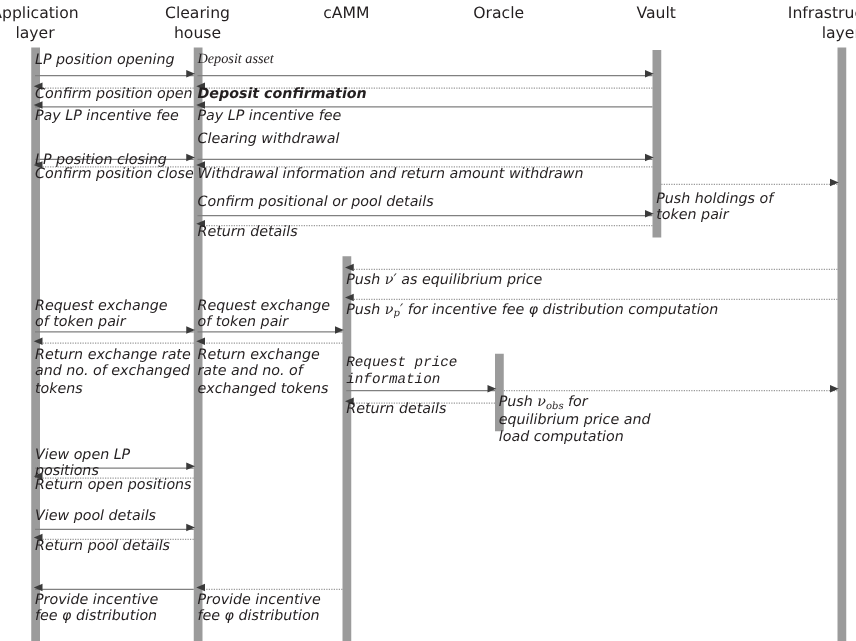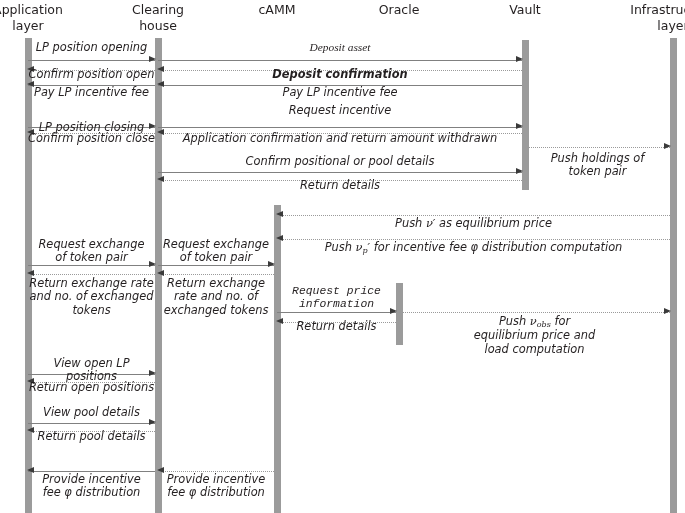--- a/index.html
+++ b/index.html
@@ -19,21 +19,21 @@
   .msg .line{position:absolute;left:0;top:0;height:0;width:100%;
              border-top:1.2px solid #808080;}
   .msg.dotted .line{border-top:1.2px dotted #9a9a9a;}
   .msg .head{position:absolute;top:-3.6px;width:0;height:0;
              border-top:3.8px solid transparent;border-bottom:3.8px solid transparent;}
   .msg.right .head{right:-1px;border-left:7px solid #3a3a3a;}
   .msg.left  .head{left:-1px;border-right:7px solid #3a3a3a;}
 
   
   .cap{position:absolute;font-style:italic;font-size:11.4px;line-height:13.4px;
-       text-align:center;color:#231f20;white-space:pre-line;}
+       color:#231f20;white-space:pre-line;}
   .cap .vv{font-style:italic;font-family:"DejaVu Serif","Liberation Serif",serif;}
   sub{font-size:8px;vertical-align:baseline;position:relative;top:2.2px;}
 </style>
 </head>
 <body>
 
 <div id="canvas">
   <div id="headers">
       <div class="phead" style="left: -32px; top: 2px; width: 120px; white-space: pre-line;">Application
 layer</div>
@@ -86,31 +86,31 @@
       <div class="cap" style="left: 158px; width: 364px; top: 86px;">Pay LP incentive fee</div>
       <div class="msg right" style="left: 28px; top: 127px; width: 127px; height: 1px;">
         <div class="line"></div>
         <div class="head"></div>
       </div>
       <div class="cap" style="left: 28px; width: 127px; top: 121px;">LP position closing</div>
       <div class="msg right" style="left: 158px; top: 127px; width: 364px; height: 1px;">
         <div class="line"></div>
         <div class="head"></div>
       </div>
-      <div class="cap" style="left: 158px; width: 364px; top: 104px;">Request incentive</div>
+      <div class="cap" style="left: 158px; width: 364px; top: 104px;">Clearing withdrawal</div>
       <div class="msg dotted left" style="left: 28px; top: 133px; width: 127px; height: 1px;">
         <div class="line"></div>
         <div class="head"></div>
       </div>
       <div class="msg dotted left" style="left: 158px; top: 133px; width: 364px; height: 1px;">
         <div class="line"></div>
         <div class="head"></div>
       </div>
       <div class="cap" style="left: 28px; width: 127px; top: 132px;">Confirm position close</div>
-      <div class="cap" style="left: 158px; width: 364px; top: 132px;">Application confirmation and return amount withdrawn</div>
+      <div class="cap" style="left: 158px; width: 364px; top: 132px;">Withdrawal information and return amount withdrawn</div>
       <div class="msg dotted right" style="left: 525px; top: 147px; width: 145px; height: 1px;">
         <div class="line"></div>
         <div class="head"></div>
       </div>
       <div class="cap" style="left: 525px; width: 145px; top: 152px;">Push holdings of<br>token pair</div>
       <div class="msg right" style="left: 158px; top: 172px; width: 364px; height: 1px;">
         <div class="line"></div>
         <div class="head"></div>
       </div>
       <div class="cap" style="left: 158px; width: 364px; top: 155px;">Confirm positional or pool details</div>

